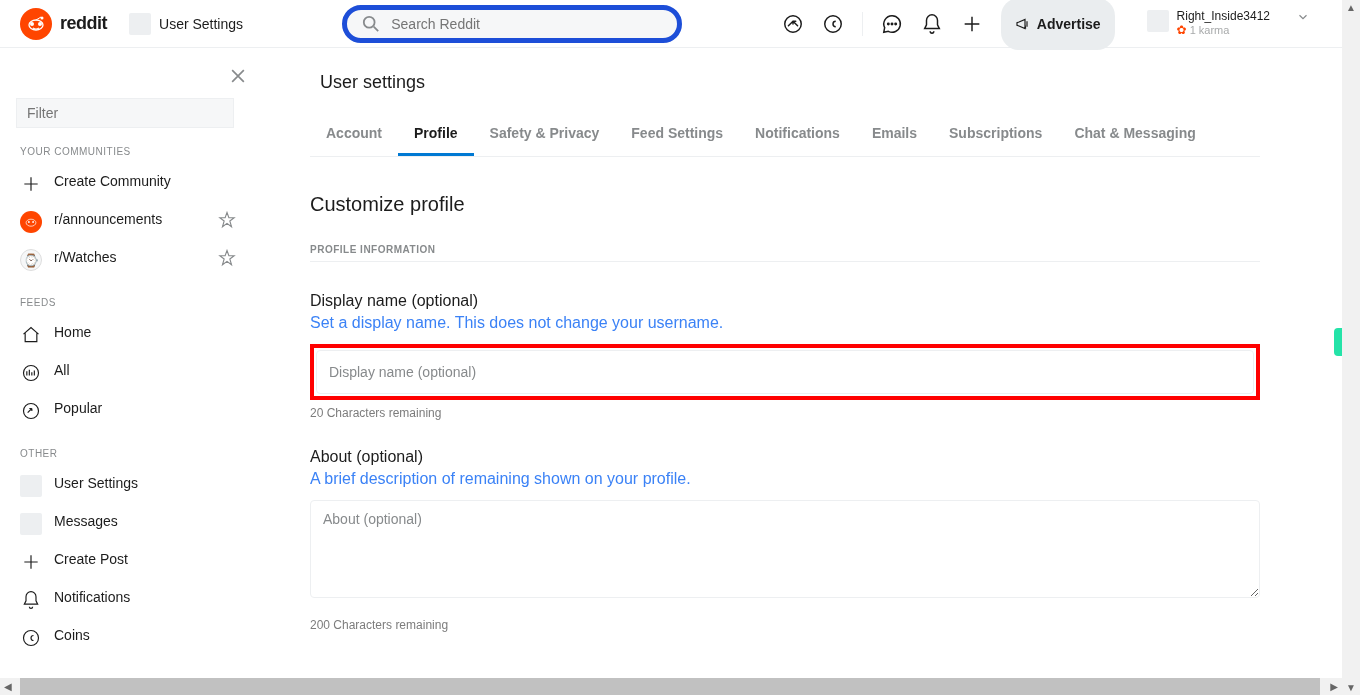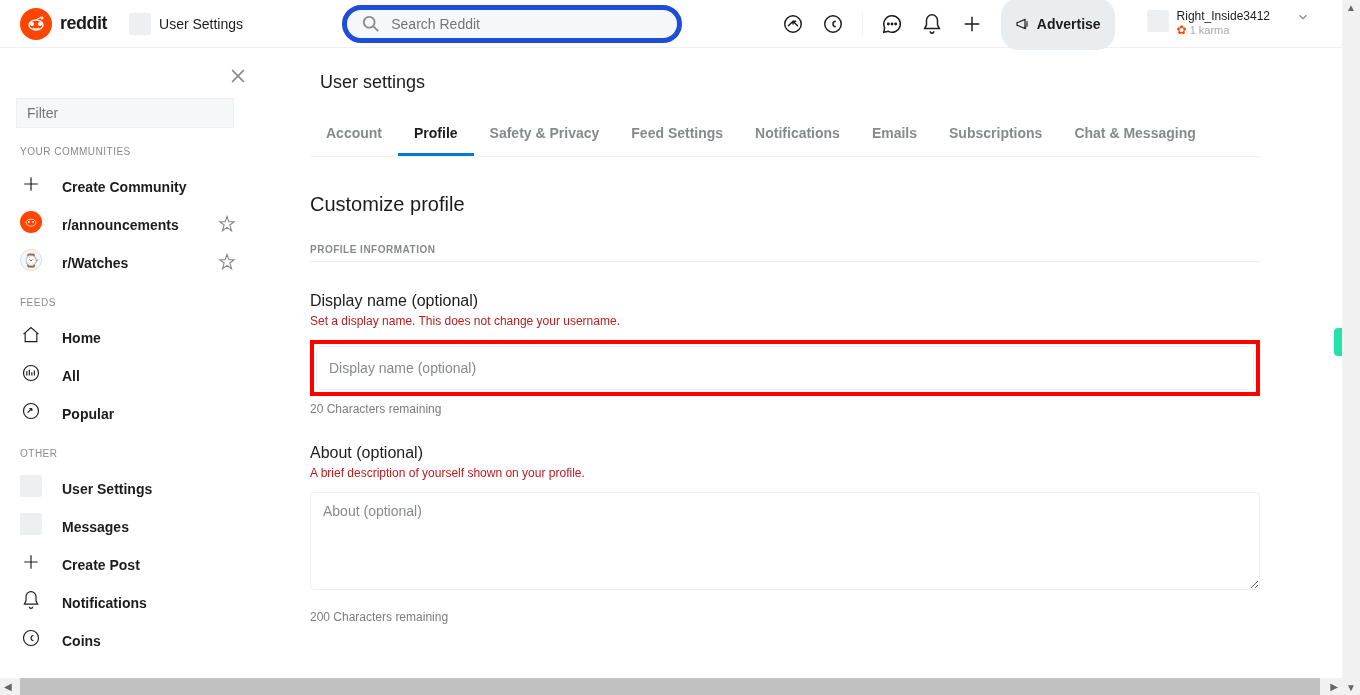--- a/index.html
+++ b/index.html
@@ -32,36 +32,36 @@
 
 .body { display: flex; }
 .sidebar-wrap { width: 270px; position: relative; }
 .close-x { position:absolute; right:22px; top:18px; cursor:pointer; }
 .sidebar { width: 254px; height: 615px; overflow-y: auto; padding: 50px 8px 10px 10px; }
 .sidebar::-webkit-scrollbar { width:16px; }
 .sidebar::-webkit-scrollbar-thumb { background:#c1c1c1; }
 .sidebar::-webkit-scrollbar-track { background:#f1f1f1; }
 .filter { width: 218px; height: 30px; border:1px solid #edeff1; background:#f6f7f8; padding:0 10px; font-size:14px; color:#878a8c; margin-left:6px; }
 .sb-head { font-size:10px; font-weight:500; color:#878a8c; letter-spacing:0.5px; padding: 18px 10px 8px; }
-.sb-item { display:flex; align-items:flex-end; gap:20px; padding:8px 10px; font-size:14px; cursor:pointer; border-radius:4px; position:relative;font-weight:bold;}
+.sb-item { display:flex; align-items:flex-start; gap:12px; padding:8px 10px; font-size:14px; cursor:pointer; border-radius:4px; position:relative;}
 .sb-item .ic { width:22px; height:22px; display:flex; align-items:center; justify-content:center; }
 .sb-item .star { position:absolute; right:10px; color:#878a8c; }
 .snoo-sm { width:22px; height:22px; border-radius:50%; background:#ff4500; display:flex; align-items:center; justify-content:center; }
 .watch-ic { width:22px; height:22px; border-radius:50%; background:#f6f7f8; border:1px solid #ddd; display:flex; align-items:center; justify-content:center; font-size:13px;}
 
 
 .main { flex:1; padding: 24px 40px 40px 40px; max-width: 1030px; }
 .settings-title { font-size:18px; font-weight:500; margin-bottom:20px; padding-left: 10px;}
 .tabs { display:flex; flex-wrap:wrap; border-bottom:1px solid #edeff1; gap:0; padding-left:0; }
 .tab { padding:12px 16px; font-size:14px; font-weight:700; color:#878a8c; cursor:pointer; }
 .tab.active { color:#1c1c1c; border-bottom:3px solid #0079d3; }
 .section-title { font-size:20px; font-weight:500; margin:36px 0 28px; }
 .section-sub { font-size:10px; font-weight:700; color:#878a8c; letter-spacing:0.5px; border-bottom:1px solid #edeff1; padding-bottom:6px; margin-bottom:30px; }
 .field-label { font-size:16px; font-weight:500; margin-bottom:4px; }
-.field-desc { font-size:12px; color:#b91c1c; margin-bottom:12px; }
+.field-desc { font-size:16px; color:#3b82f6; margin-bottom:12px; }
 .input-wrap { border:4px solid #ff0000; padding:2px; margin-bottom:6px; }
 .text-input { width:100%; height:44px; border:1px solid #edeff1; border-radius:4px; padding:0 12px; font-size:14px; outline:none; }
 .text-input::placeholder { color:#878a8c; }
 .remaining { font-size:12px; color:#7c7c7c; margin-bottom:28px; }
 .textarea { width:100%; height:98px; border:1px solid #edeff1; border-radius:4px; padding:10px 12px; font-size:14px; outline:none; resize:both; font-family:inherit; }
 .textarea::placeholder { color:#878a8c; }
 
 
 .os-vscroll { position:absolute; right:0; top:0; width:18px; height:695px; background:#f1f1f1; display:flex; flex-direction:column; align-items:center; justify-content:space-between; }
 .os-vscroll .arrow { font-size:10px; color:#666; padding:2px 0; cursor:pointer;}
@@ -297,21 +297,21 @@
     <div class="section-sub">PROFILE INFORMATION</div>
 
     <div class="field-label">Display name (optional)</div>
     <div class="field-desc">Set a display name. This does not change your username.</div>
     <div class="input-wrap">
       <input class="text-input" placeholder="Display name (optional)" style="">
     </div>
     <div class="remaining">20 Characters remaining</div>
 
     <div class="field-label">About (optional)</div>
-    <div class="field-desc">A brief description of yourself shown on your profile.</div>
+    <div class="field-desc">A brief description of remaining shown on your profile.</div>
     <textarea class="textarea" placeholder="About (optional)" style=""></textarea>
     <div class="remaining" style="margin-top:16px;">200 Characters remaining</div>
   </div>
 </div>
 
 </div>
 
 <div class="os-vscroll">
   <span class="arrow">▲</span>
   <span class="arrow">▼</span>

